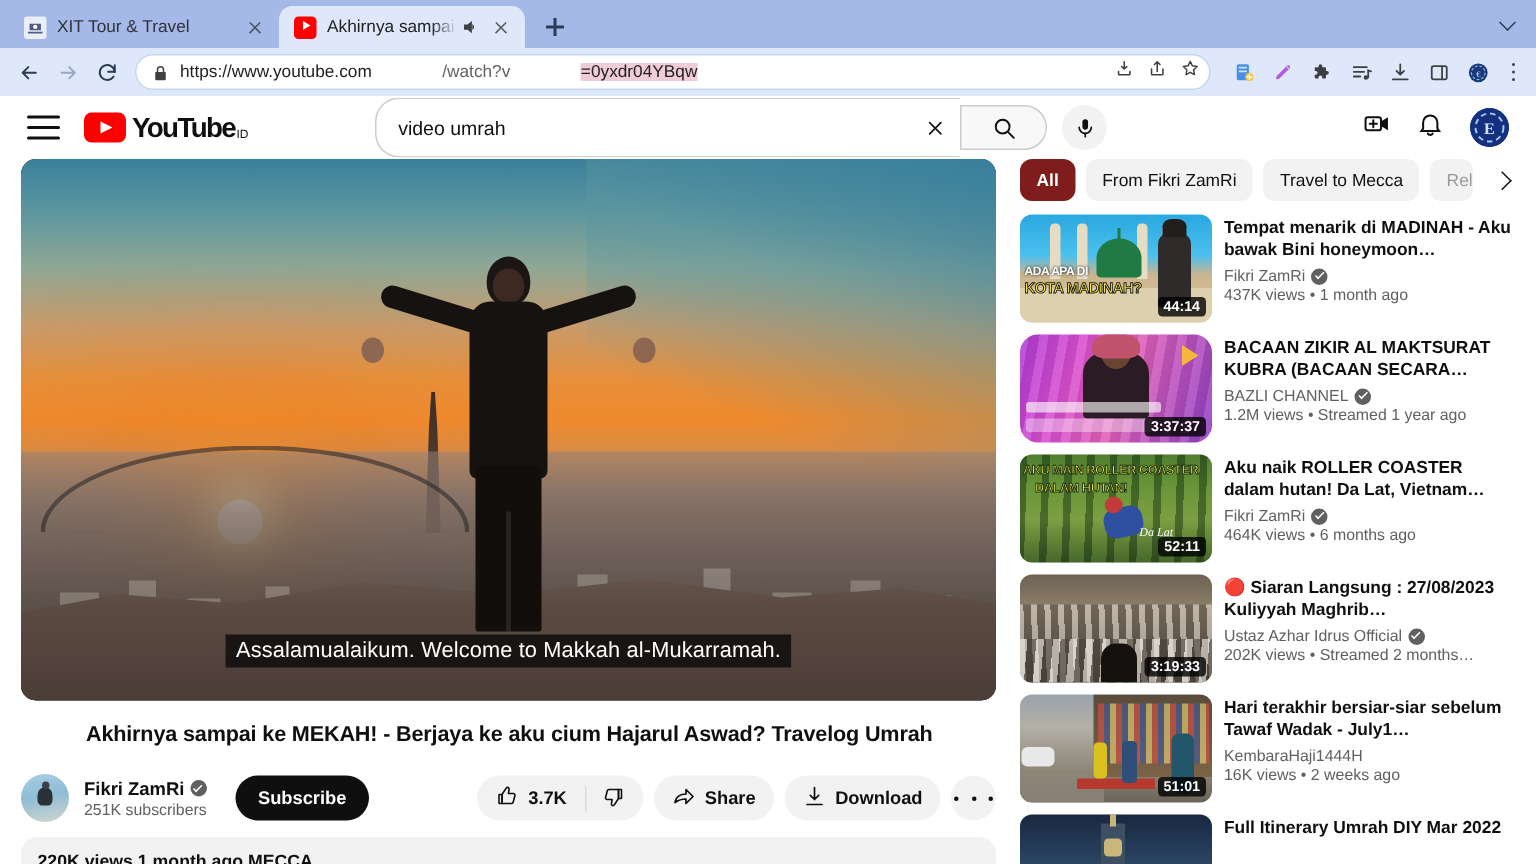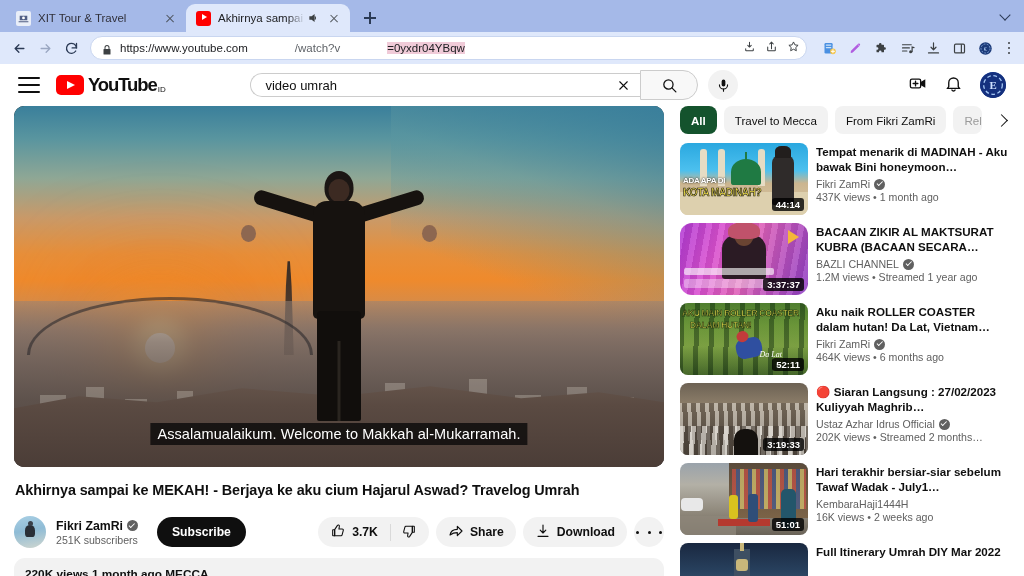--- a/index.html
+++ b/index.html
@@ -127,21 +127,21 @@
   .yt-logo-play::after {
     content: ""; position: absolute; left: 11px; top: 5.6px;
     border-left: 8px solid #fff; border-top: 4.6px solid transparent;
     border-bottom: 4.6px solid transparent;
   }
   .yt-logo-text { font-size: 18.5px; font-weight: 700; color: #0f0f0f; letter-spacing: -1.1px; line-height: 20px; }
   .yt-logo-cc { font-size: 8px; color: #0f0f0f; margin-left: 1px; line-height: 10px; }
 
   .search-wrap { display: flex; align-items: center; margin: 0 auto; }
   .search-box {
-    width: 390px; height: 24px; border: 1px solid #ccc;
+    width: 390px; height: 40px; border: 1px solid #ccc;
     border-radius: 16px 0 0 16px; border-right: none;
     display: flex; align-items: center; padding: 0 0 0 14px;
     background: #fff;
   }
   .search-box input {
     flex: 1 1 auto; border: none; outline: none; font-size: 13px;
     color: #0f0f0f; font-family: "Liberation Sans", sans-serif; background: transparent;
   }
   .search-clear { width: 34px; display: flex; align-items: center; justify-content: center; }
   .search-clear svg { width: 15px; height: 15px; color: #0f0f0f; }
@@ -251,21 +251,21 @@
   }
 
   .caption {
     position: absolute; left: 50%; bottom: 22px; transform: translateX(-50%);
     background: rgba(8,8,8,.78); color: #fff; font-size: 14.5px;
     padding: 3px 7px; white-space: nowrap; letter-spacing: .1px;
   }
 
   .video-title {
     font-size: 14.4px; font-weight: 700; color: #0f0f0f;
-    margin: 13px 0 16px 1px; line-height: 20px; letter-spacing: -.1px;
+    margin: 13px 0 16px 1px; line-height: 20px; letter-spacing: -.1px; text-align: center;
   }
 
   .meta-row { display: flex; align-items: center; margin-top: 11px; }
   .ch-avatar {
     width: 32px; height: 32px; border-radius: 50%; flex: 0 0 32px;
     background: linear-gradient(170deg, #a9cfe4 0%, #8fbcd6 45%, #cfd6cf 100%);
     position: relative; overflow: hidden;
   }
   .ch-avatar::before {
     content: ""; position: absolute; left: 11px; top: 9px; width: 10px; height: 12px;
@@ -309,21 +309,21 @@
   }
 
   
   .secondary { width: 330px; flex: 0 0 330px; }
   .chips { display: flex; align-items: center; gap: 7px; overflow: hidden; height: 28px; position: relative; }
   .chip {
     height: 28px; border-radius: 8px; background: #f2f2f2;
     display: flex; align-items: center; padding: 0 11px;
     font-size: 11.6px; color: #0f0f0f; white-space: nowrap; flex: 0 0 auto;
   }
-  .chip.active { background: #14532d; color: #fff; font-weight: 600; }
+  .chip.active { background: #7f1d1d; color: #fff; font-weight: 600; }
   .chip.cut { overflow: hidden; max-width: 30px; padding-right: 0; color: #9a9a9a; }
   .chips-next {
     position: absolute; right: 0; top: 0; width: 28px; height: 28px;
     background: linear-gradient(to right, rgba(255,255,255,0) 0%, #fff 42%);
     display: flex; align-items: center; justify-content: flex-end;
   }
   .chips-next::after {
     content: ""; width: 8px; height: 8px; border-right: 1.6px solid #0f0f0f;
     border-bottom: 1.6px solid #0f0f0f; transform: rotate(-45deg); margin-right: 4px;
   }
@@ -690,22 +690,22 @@
         </div>
 
         <div class="desc-box">
           <span>220K views  1 month ago  MECCA</span>
         </div>
       </div>
 
       <div class="secondary">
         <div class="chips">
           <div class="chip active">All</div>
+          <div class="chip">From Fikri ZamRi</div>
           <div class="chip">Travel to Mecca</div>
-          <div class="chip">From Fikri ZamRi</div>
           <div class="chip cut">Rel</div>
           <div class="chips-next"></div>
         </div>
 
         <div class="rec-list">
 
           <div class="rec">
             <div class="thumb t1">
               <span class="minaret m1"></span>
                 <span class="minaret m2"></span>
@@ -767,21 +767,21 @@
           </div>
 
           <div class="rec">
             <div class="thumb t4">
               <span class="crowd"></span>
                 <span class="crowd2"></span>
                 <span class="dark"></span>
               <span class="dur">3:19:33</span>
             </div>
             <div class="rec-info">
-              <div class="rec-title">🔴 Siaran Langsung : 27/02/2023 Kuliyyah Maghrib…</div>
+              <div class="rec-title">🔴 Siaran Langsung : 27/08/2023 Kuliyyah Maghrib…</div>
               <div class="rec-ch">
                 <span>Ustaz Azhar Idrus Official</span>
                 <span class="verified"></span>
               </div>
               <div class="rec-stats">202K views  •  Streamed 2 months…</div>
             </div>
           </div>
 
           <div class="rec">
             <div class="thumb t5">

